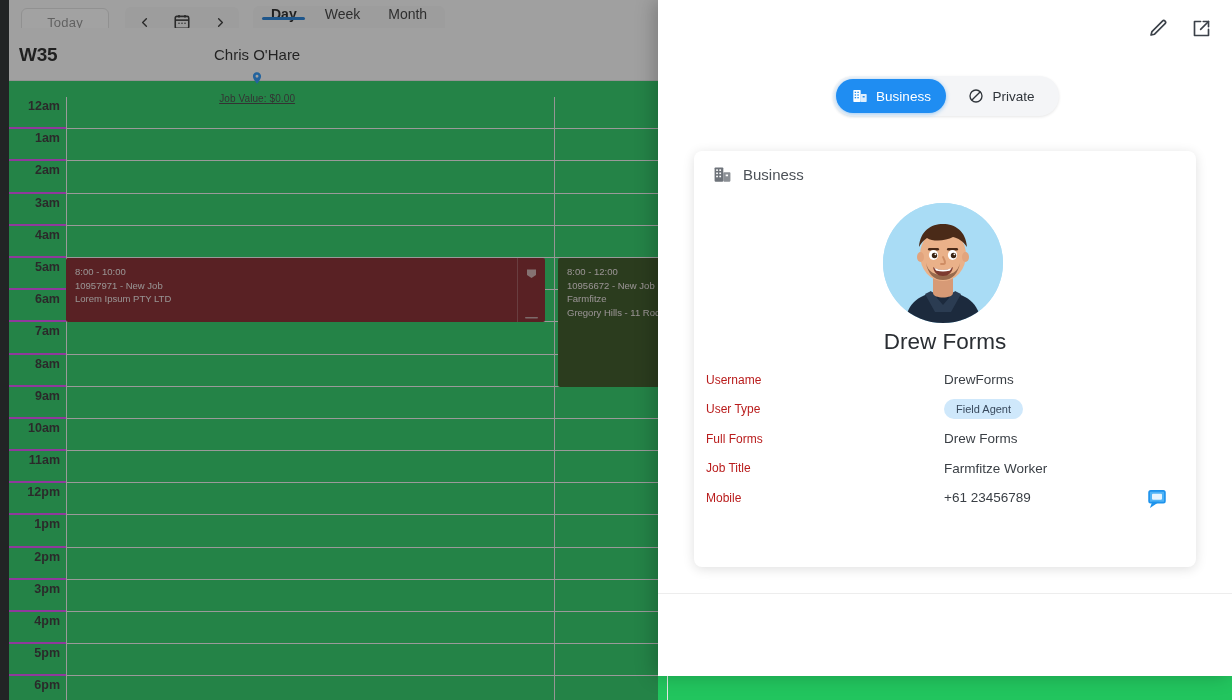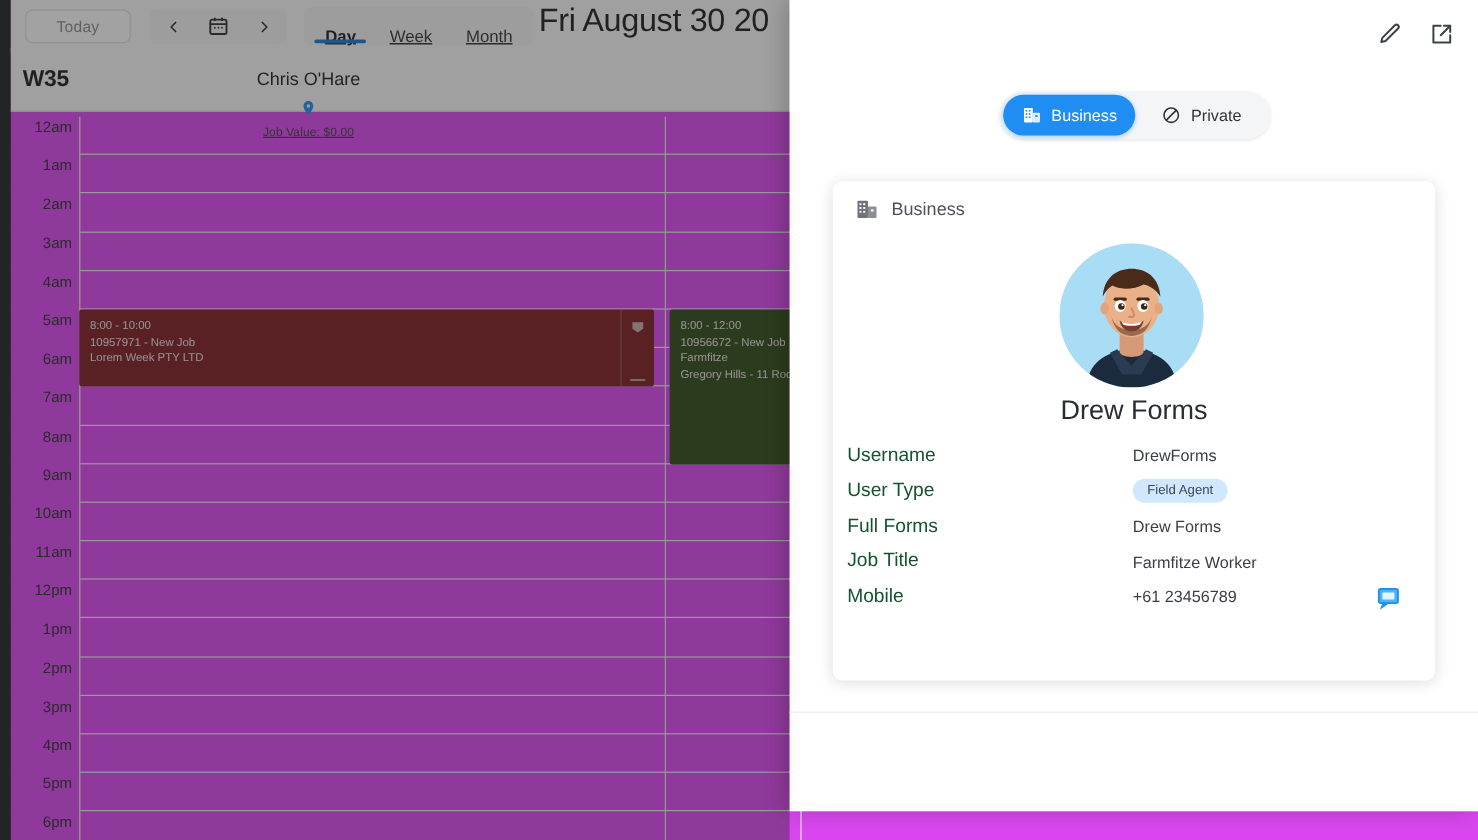--- a/index.html
+++ b/index.html
@@ -7,21 +7,21 @@
     width: 1232px; height: 700px;
     overflow: hidden;
     font-family: "Liberation Sans", sans-serif;
     background: #ffffff;
   }
   #root { position: relative; width: 1232px; height: 700px; }
 
   
   .calendar {
     position: absolute; inset: 0;
-    background: #d946ef;
+    background: #22c55e;
   }
   .cal-leftbar {
     position: absolute; left: 0; top: 0; width: 9px; height: 700px;
     background: #1e2124;
   }
   .cal-toolbar {
     position: absolute; left: 9px; top: 0; right: 0; height: 44px;
     background: #f6f6f6;
     display: flex; align-items: center; gap: 0;
   }
@@ -34,60 +34,61 @@
     font-size: 13px; color: #8b8b8b; letter-spacing: .2px;
   }
   .nav-group {
     margin-left: 16px;
     height: 30px; display: flex; align-items: center; gap: 20px;
     padding: 0 10px;
     background: #f1f1f1; border-radius: 6px;
   }
   .nav-ic { width: 18px; height: 18px; color: #2b2b2b; display:flex; align-items:center; justify-content:center; }
   .view-group {
-    margin-left: 14px; height: 32px; display: flex; align-items: flex-end;
-    background: #f1f1f1; border-radius: 6px; padding: 0 4px; text-decoration: underline;
+    margin-left: 14px; height: 32px; display: flex; align-items: flex-start;
+    background: #f1f1f1; border-radius: 6px; padding: 0 4px;
   }
   .view-tab {
     padding: 0 14px; display: flex; align-items: center;
     font-size: 14px; color: #333; position: relative;
   }
   .view-tab.active { color: #1a1a1a; font-weight: 600; }
   .view-tab.active:after {
     content: ""; position: absolute; left: 10%; right: 10%; bottom: 2px;
     height: 3px; background: #1878d2; border-radius: 2px;
   }
   .cal-title {
     position: absolute; left: 440px; top: 2px;
     font-size: 27px; color: #1c1c1c; letter-spacing: -.3px;
     white-space: nowrap;
   }
 
   .cal-subbar {
-    position: absolute; left: 9px; top: 40px; right: 0; height: 53px;
+    position: absolute; left: 9px; top: 28px; right: 0; height: 53px;
     background: #f6f6f6;
     border-bottom: 1px solid #e2e2e2;
   }
   .week-label {
     position: absolute; left: 10px; top: 16px;
     font-size: 19px; font-weight: 700; color: #1a1a1a; letter-spacing: -.2px;
   }
   .resource-head {
     position: absolute; left: 205px; top: 18px;
     display: flex; align-items: center; gap: 7px; flex-direction: column;
   }
   .res-name { font-size: 15px; color: #1e1e1e; }
   .pin-ic { width: 14px; height: 16px; }
   .job-value { font-size: 10px; color: #3b3b3b; letter-spacing: .1px; text-decoration: underline; }
 
   .grid-area { position: absolute; left: 9px; top: 97px; right: 0; bottom: 0; overflow: hidden; }
   .time-col { position: absolute; left: 0; top: 0; width: 57px; height: 100%; }
   .time-row {
     position: relative; height: 32.2px;
-    border-bottom: 4px solid #d946ef;
+    border-bottom: 2px solid #d946ef;
+    font-weight: bold;
   }
   .time-row span {
     position: absolute; right: 6px; top: 2px;
     font-size: 12.5px; color: #2c2c2c;
   }
   .slots { position: absolute; left: 57px; top: 0; right: 0; height: 100%; }
   .slot-row { height: 32.2px; border-bottom: 1px solid #ececec; border-left: 1px solid #ececec; }
   .col-sep { position: absolute; top: 0; bottom: 0; width: 1px; background: #e4e4e4; }
 
   .event {
@@ -162,21 +163,21 @@
   .person-name {
     position: absolute; left: 0; right: 0; top: 178px;
     text-align: center; font-size: 22.5px; color: #2a2e33;
   }
 
   .fields { position: absolute; left: 12px; right: 12px; top: 214px; }
   .field-row {
     position: relative; height: 29.5px;
     display: flex; align-items: center;
   }
-  .field-label { width: 238px; font-size: 16px; color: #14532d; padding-left: 0; }
+  .field-label { width: 238px; font-size: 12px; color: #b91c1c; padding-left: 0; }
   .field-value { font-size: 13.5px; color: #3a3f45; }
   .badge {
     display: inline-block; background: #cfe8fb; color: #38495c;
     font-size: 11px; padding: 4px 12px; border-radius: 11px;
   }
   .row-action {
     position: absolute; right: 17px; top: 50%; transform: translateY(-50%);
     width: 20px; height: 20px; color: #2196f3; cursor: pointer;
   }
   .row-gap { height: 5px; }
@@ -229,21 +230,20 @@
           <span>Day</span>
         </div>
         <div class="view-tab">
           <span>Week</span>
         </div>
         <div class="view-tab">
           <span>Month</span>
         </div>
       </div>
 
-      <div class="cal-title">Fri August 30 20</div>
     </div>
 
     <div class="cal-subbar">
       <div class="week-label">W35</div>
       <div class="resource-head">
         <div class="res-name">Chris O'Hare</div>
         <span class="pin-ic">
           <svg width="14" height="16" viewBox="0 0 24 24" fill="#1f8df2">
               <path d="M12 2C8.1 2 5 5.1 5 9c0 5.2 7 13 7 13s7-7.8 7-13c0-3.9-3.1-7-7-7zm0 9.5A2.5 2.5 0 1 1 12 6.5a2.5 2.5 0 0 1 0 5z"></path>
             </svg>
@@ -332,21 +332,21 @@
           <div class="slot-row"></div>
           <div class="slot-row"></div>
           <div class="slot-row"></div>
         </div>
       <div class="col-sep" style="left:545px"></div>
       <div class="col-sep" style="left:658px"></div>
 
       <div class="event red" style="left:57px; top:161px; width:479px; height:64px;">
         <div class="ev-line">8:00 - 10:00</div>
         <div class="ev-line">10957971 - New Job</div>
-        <div class="ev-line">Lorem Week PTY LTD</div>
+        <div class="ev-line">Lorem Ipsum PTY LTD</div>
         <div class="ev-side">
           <span class="ev-flag">
             <svg width="13" height="12" viewBox="0 0 24 24" fill="#c9a7a7">
                 <path d="M3 3h18v11l-9 6-9-6z"></path>
               </svg>
           </span>
           <span class="ev-grip">
             <svg width="13" height="5" viewBox="0 0 24 8" fill="#b99a9a">
                 <rect x="0" y="1" width="24" height="3" rx="1.5"></rect>
               </svg>

